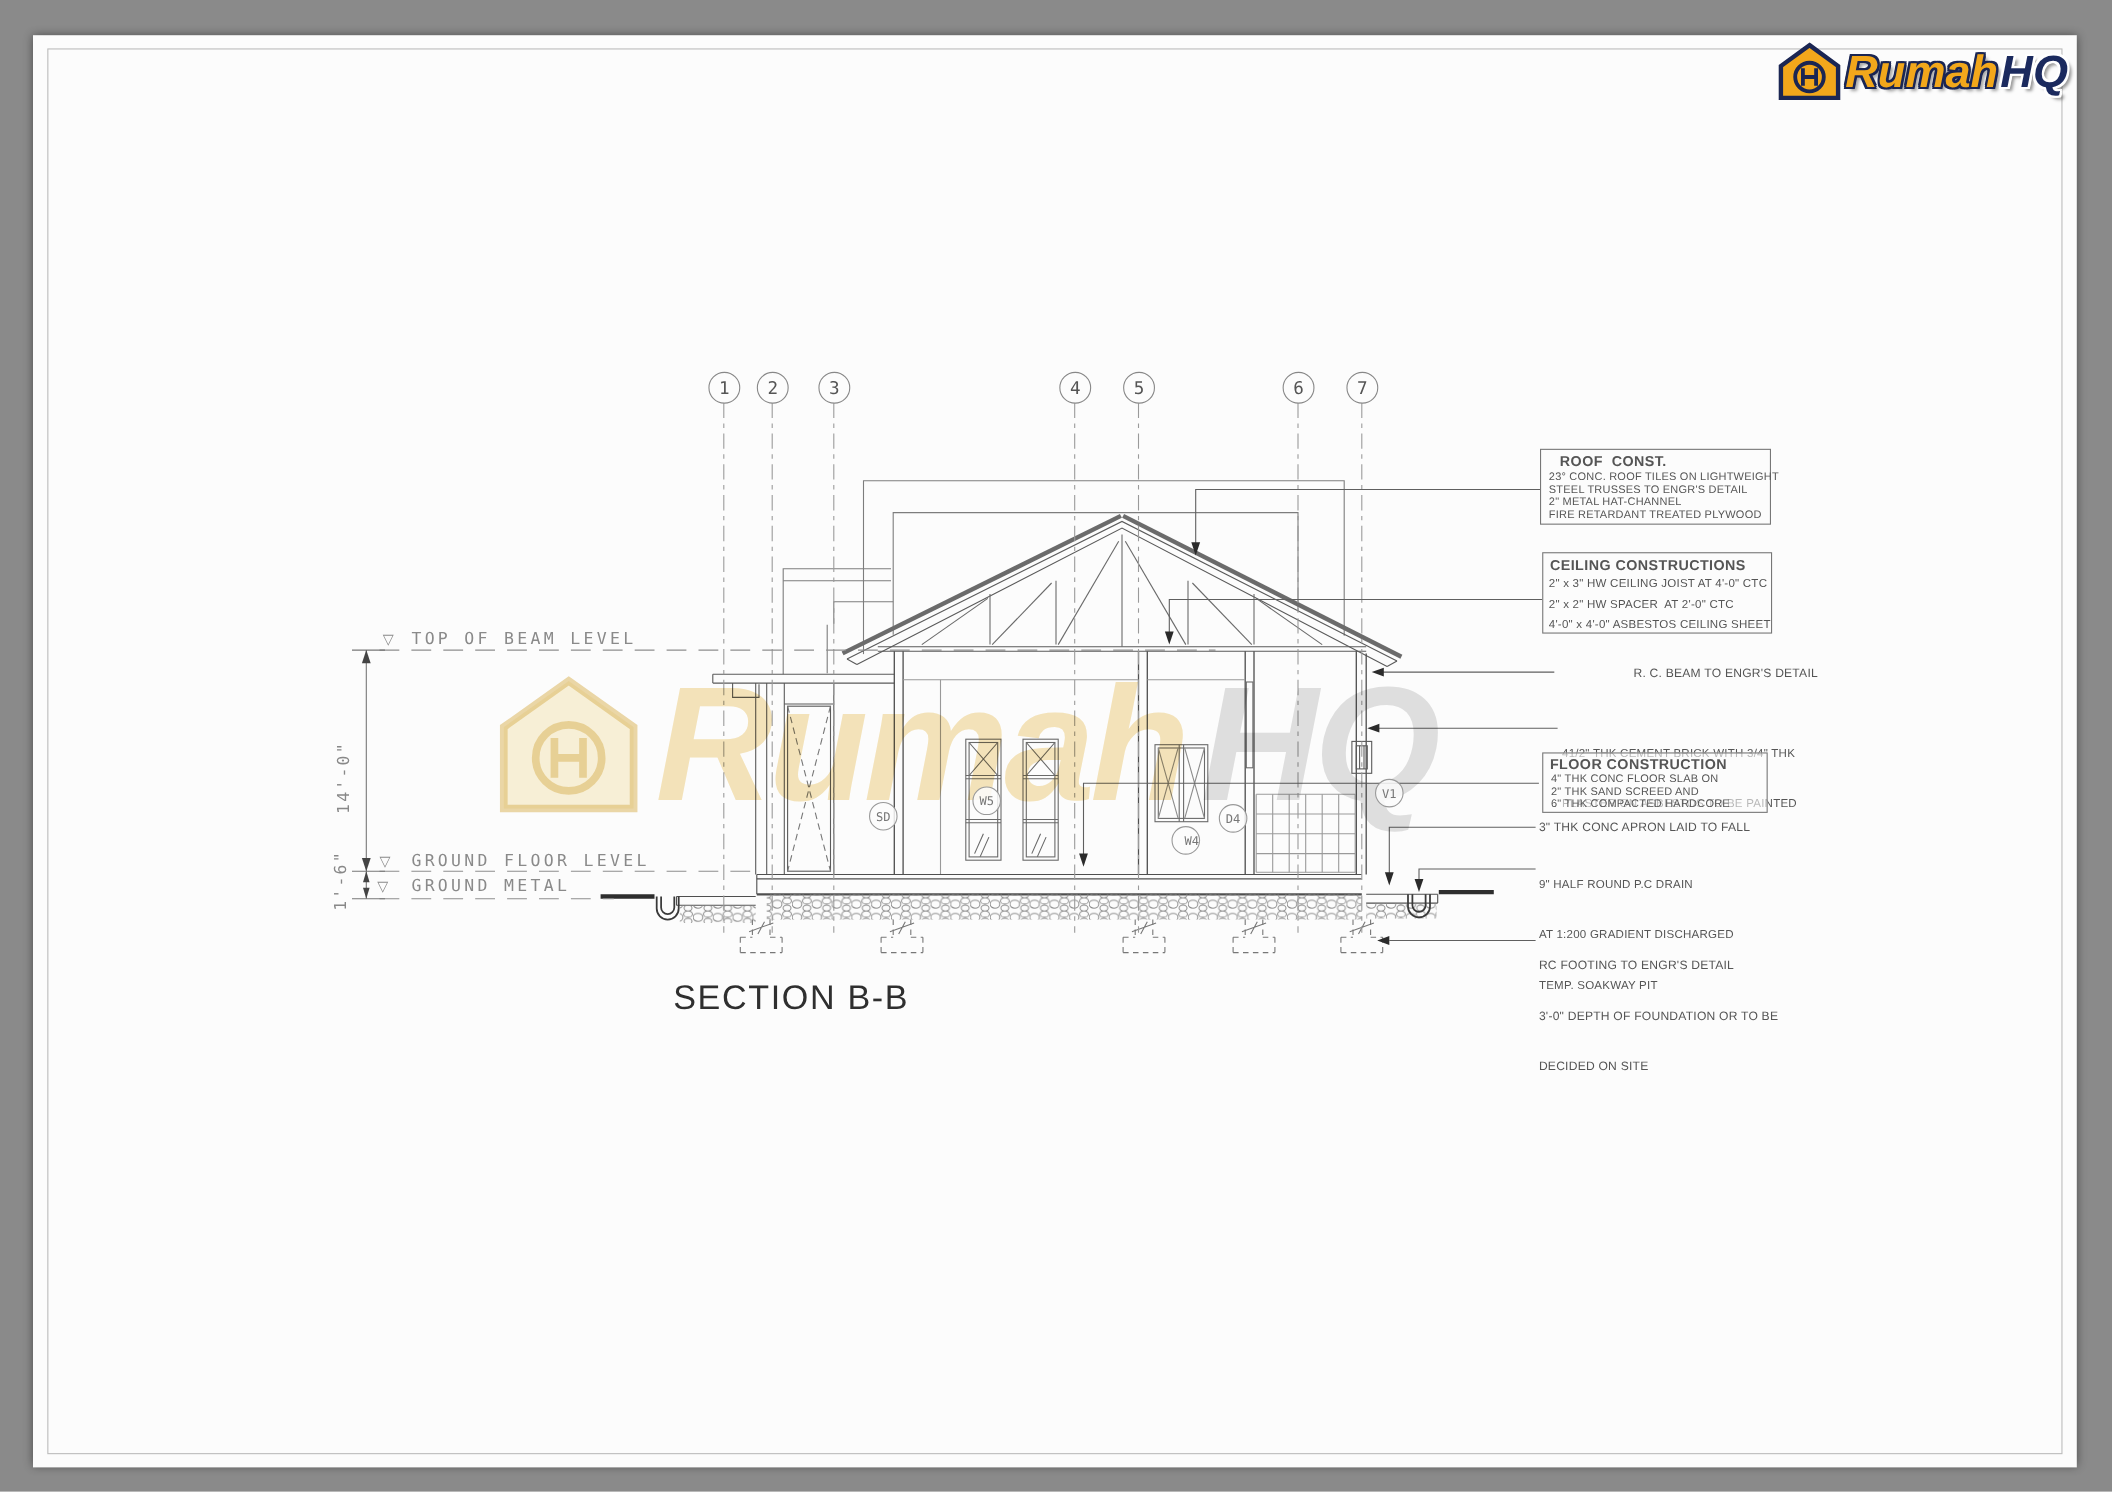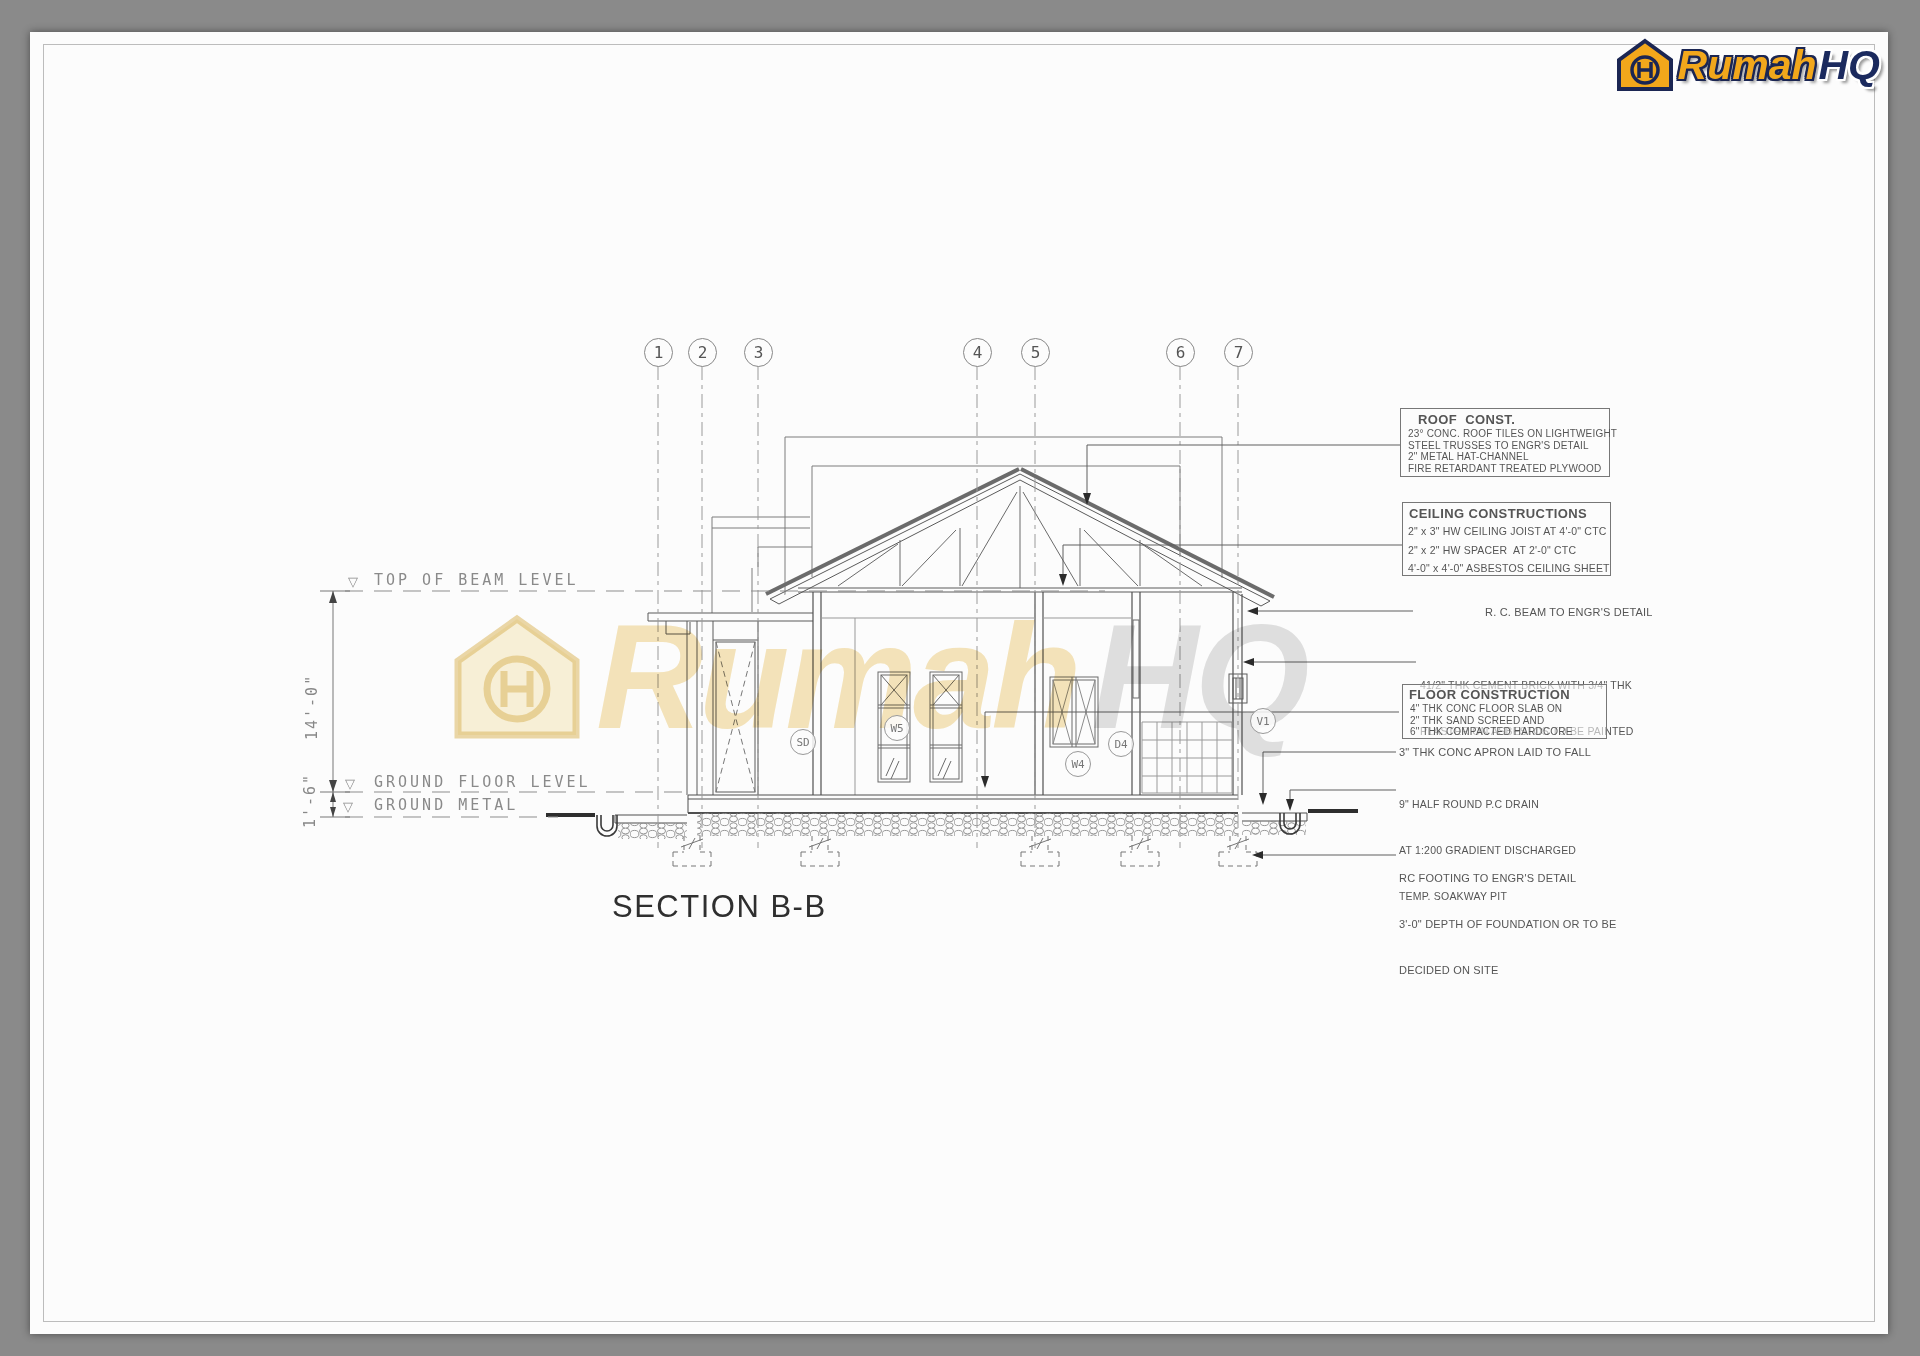--- a/index.html
+++ b/index.html
@@ -303,21 +303,21 @@
 
 <span class="dim-v abs" style="left:303px;top:645px;height:95px;">14'-0"</span>
 <span class="dim-v abs" style="left:301px;top:768px;height:60px;">1'-6"</span>
 
 <div class="tag" style="left:790px;top:729px;">
     <span>SD</span>
   </div>
 <div class="tag" style="left:884px;top:715px;">
     <span>W5</span>
   </div>
-<div class="tag" style="left:1065px;top:751px;">
+<div class="tag" style="left:1065px;top:751px;justify-content:flex-end;">
     <span>W4</span>
   </div>
 <div class="tag" style="left:1108px;top:731px;">
     <span>D4</span>
   </div>
 <div class="tag" style="left:1250px;top:708px;">
     <span>V1</span>
   </div>
 
 <div class="notebox" style="left:1400px;top:408px;width:208px;height:67px;">

